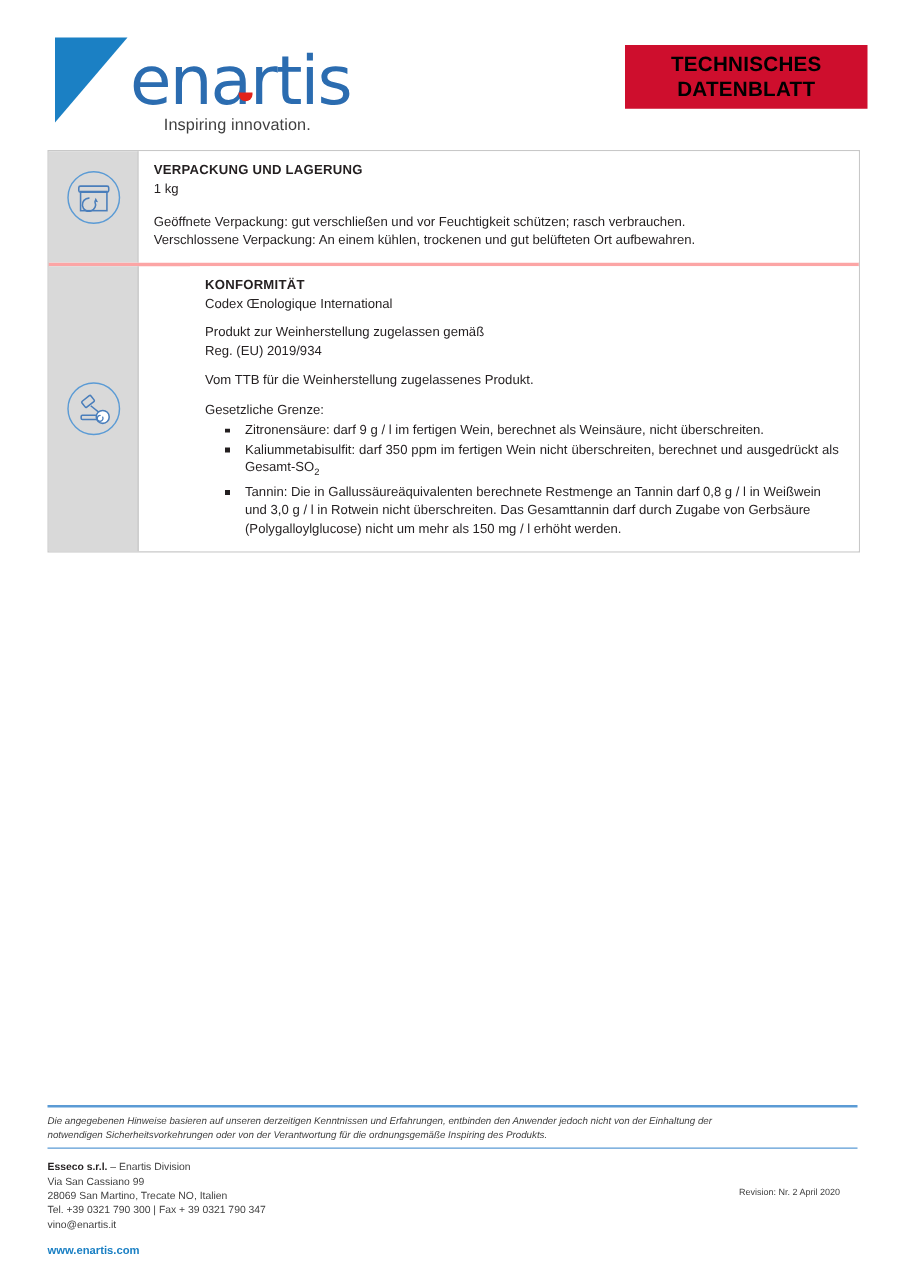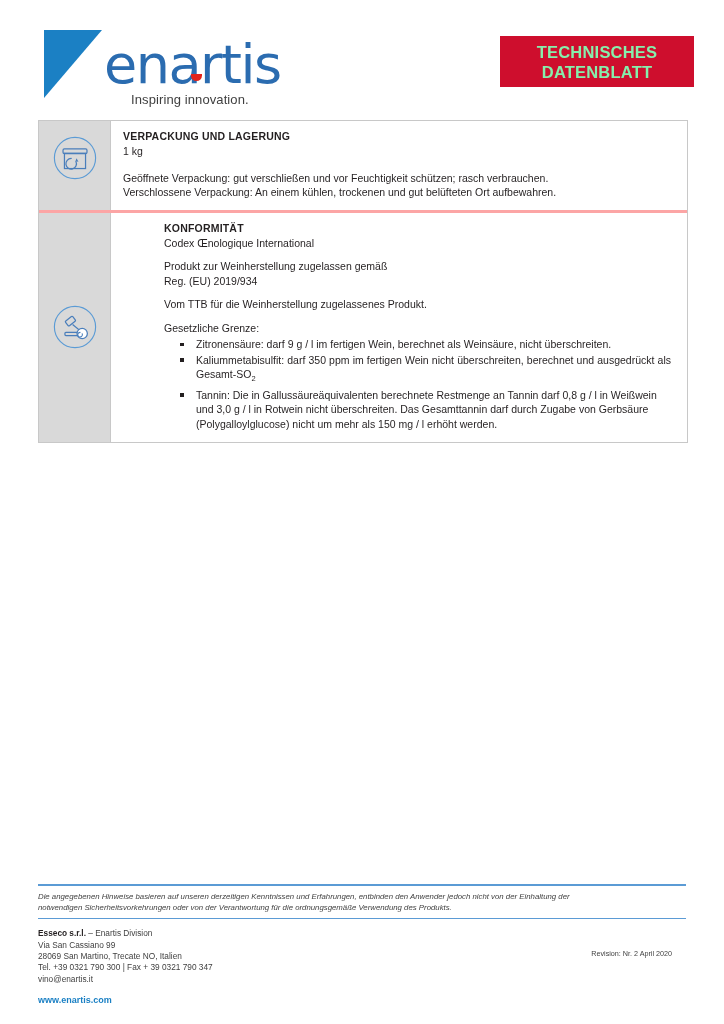--- a/index.html
+++ b/index.html
@@ -58,21 +58,21 @@
     font-size: 13px;
     color: #3f3f3f;
     letter-spacing: 0.1px;
     text-align: right;
   }
   .banner {
     position: absolute;
     right: 30px; top: 36px;
     width: 194px; height: 51px;
     background: #ce0e2d;
-    color: #86efac;
+    color: #000000;
     display: flex;
     flex-direction: column;
     align-items: center;
     justify-content: center;
     font-weight: bold;
     font-size: 16.5px;
     line-height: 20px;
     letter-spacing: 0.2px;
   }
 
@@ -258,21 +258,21 @@
       </ul>
     </div>
   </div>
 
 </div>
 
 <div class="footer">
   <div class="rule"></div>
   <div class="disclaimer">
     <div>Die angegebenen Hinweise basieren auf unseren derzeitigen Kenntnissen und Erfahrungen, entbinden den Anwender jedoch nicht von der Einhaltung der</div>
-    <div>notwendigen Sicherheitsvorkehrungen oder von der Verantwortung für die ordnungsgemäße Verwendung des Produkts.</div>
+    <div>notwendigen Sicherheitsvorkehrungen oder von der Verantwortung für die ordnungsgemäße Inspiring des Produkts.</div>
   </div>
   <div class="rule"></div>
 
   <div class="addr-wrap">
     <div class="addr">
       <b>Esseco s.r.l.</b><span> – Enartis Division</span>
     </div>
     <div class="addr">Via San Cassiano 99</div>
     <div class="addr">28069 San Martino, Trecate NO, Italien</div>
     <div class="addr">Tel. +39 0321 790 300 | Fax + 39 0321 790 347</div>

